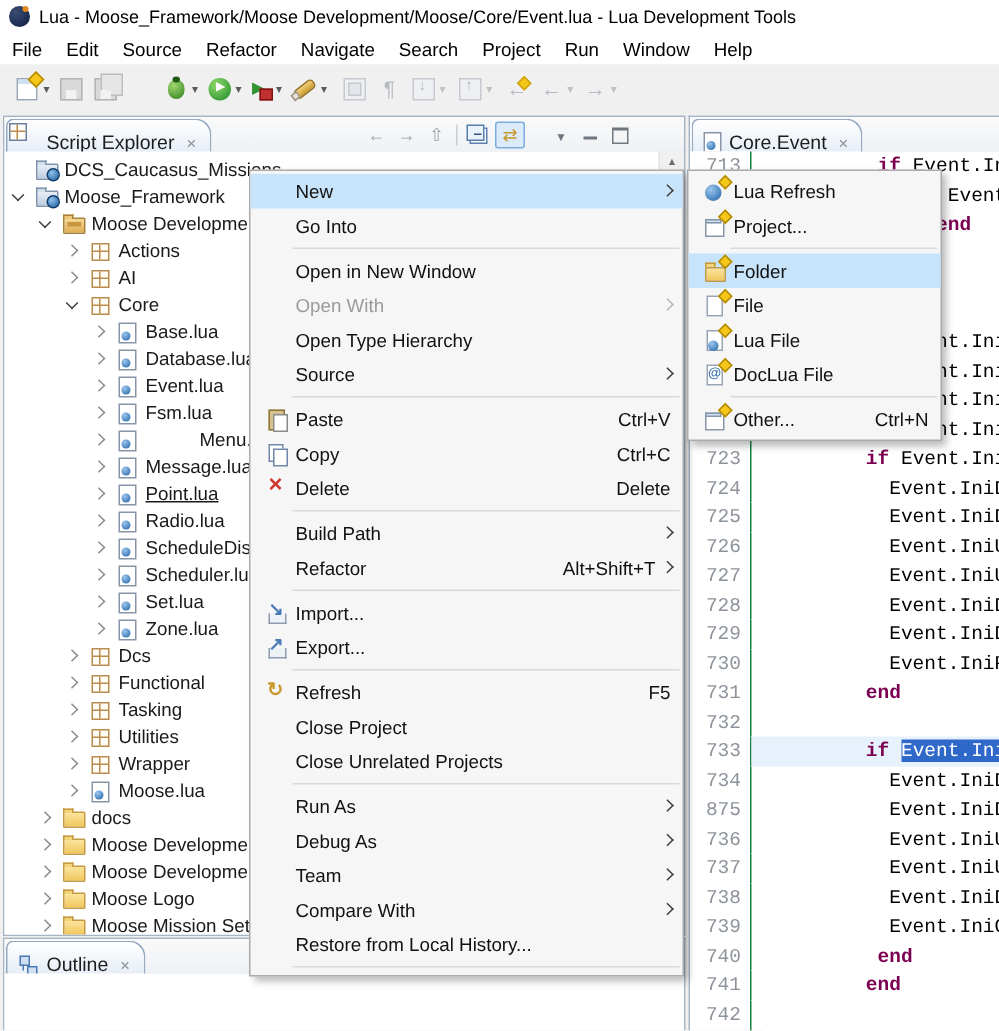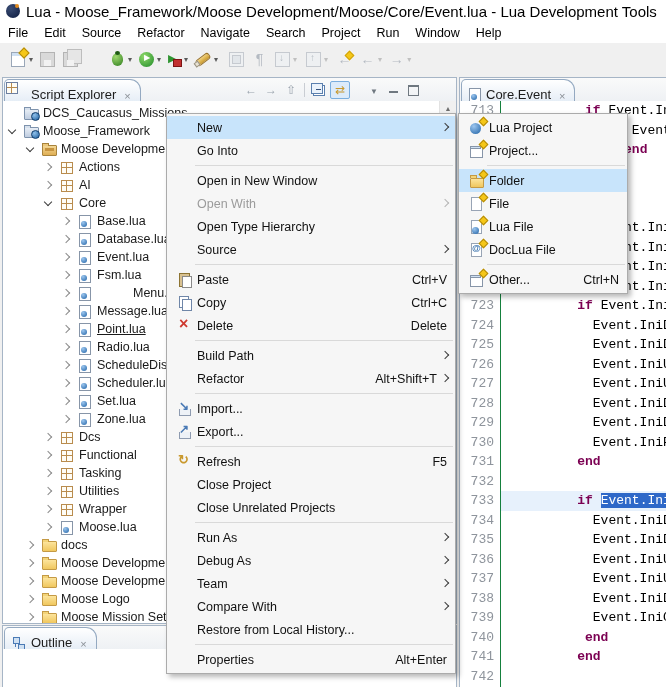--- a/index.html
+++ b/index.html
@@ -7,21 +7,21 @@
        font-family:"Liberation Sans",sans-serif;background:#f0f0f0;
        -webkit-font-smoothing:antialiased;}
   .app{position:absolute;inset:0;}
 
   
   .titlebar{position:absolute;left:0;top:0;width:666px;height:22px;background:#ffffff;
             display:flex;align-items:center;padding-left:6px;box-sizing:border-box;}
   .appicon{width:14px;height:14px;border-radius:50%;
            background:radial-gradient(circle at 34% 30%,#3a4c73,#0d1b3f);position:relative;margin-right:6px;flex:none;}
   .appicon::after{content:"";position:absolute;right:1px;top:0;width:4px;height:4px;border-radius:50%;background:#e08a1e;}
-  .title-text{font-size:15px;color:#000;white-space:nowrap;}
+  .title-text{font-size:12px;color:#000;white-space:nowrap;}
 
   
   .menubar{position:absolute;left:0;top:22px;width:666px;height:21px;background:#ffffff;
            display:flex;align-items:center;font-size:12.5px;color:#000;}
   .menubar .mitem{padding:2px 8px;cursor:default;}
 
   
   .toolbar{position:absolute;left:0;top:43px;width:666px;height:33px;background:#f0f0f0;
            display:flex;align-items:center;padding-left:6px;box-sizing:border-box;}
   .tbtn{height:24px;display:flex;align-items:center;padding:0 2px;margin:0 1px;}
@@ -509,21 +509,21 @@
         <div class="crow"><span class="ln">725</span><span class="ctext"><span>           Event.IniDCSUnitName = Event.IniDCSUnit:getName()</span></span></div>
         <div class="crow"><span class="ln">726</span><span class="ctext"><span>           Event.IniUnitName = Event.IniDCSUnitName</span></span></div>
         <div class="crow"><span class="ln">727</span><span class="ctext"><span>           Event.IniUnit = UNIT:FindByName( Event.IniDCSUnitName )</span></span></div>
         <div class="crow"><span class="ln">728</span><span class="ctext"><span>           Event.IniDCSGroup = Event.IniDCSUnit:getGroup()</span></span></div>
         <div class="crow"><span class="ln">729</span><span class="ctext"><span>           Event.IniDCSGroupName = Event.IniDCSGroup:getName()</span></span></div>
         <div class="crow"><span class="ln">730</span><span class="ctext"><span>           Event.IniPlayerName = Event.IniDCSUnit:getPlayerName()</span></span></div>
         <div class="crow"><span class="ln">731</span><span class="ctext"><span>         </span><span class="kw">end</span></span></div>
         <div class="crow"><span class="ln">732</span><span class="ctext"></span></div>
         <div class="crow cur"><span class="ln">733</span><span class="ctext"><span>         </span><span class="kw">if</span><span> </span><span class="sel">Event.IniObjectCategory == Object.Category.STATIC then</span></span></div>
         <div class="crow"><span class="ln">734</span><span class="ctext"><span>           Event.IniDCSUnit = Event.initiator</span></span></div>
-        <div class="crow"><span class="ln">735</span><span class="ctext"><span>           Event.IniDCSUnitName = Event.IniDCSUnit:getName()</span></span></div>
+        <div class="crow"><span class="ln">875</span><span class="ctext"><span>           Event.IniDCSUnitName = Event.IniDCSUnit:getName()</span></span></div>
         <div class="crow"><span class="ln">736</span><span class="ctext"><span>           Event.IniUnitName = Event.IniDCSUnitName</span></span></div>
         <div class="crow"><span class="ln">737</span><span class="ctext"><span>           Event.IniUnit = STATIC:FindByName( Event.IniDCSUnitName )</span></span></div>
         <div class="crow"><span class="ln">738</span><span class="ctext"><span>           Event.IniDCSGroupName = Event.IniDCSUnitName</span></span></div>
         <div class="crow"><span class="ln">739</span><span class="ctext"><span>           Event.IniObjectCategory = Object.Category.STATIC</span></span></div>
         <div class="crow"><span class="ln">740</span><span class="ctext"><span>          </span><span class="kw">end</span></span></div>
         <div class="crow"><span class="ln">741</span><span class="ctext"><span>         </span><span class="kw">end</span></span></div>
         <div class="crow"><span class="ln">742</span><span class="ctext"></span></div>
         <div class="crow"><span class="ln">743</span><span class="ctext"></span></div>
       </div>
   </div>
@@ -639,35 +639,30 @@
       <div class="mrow">
         <span class="micon"></span>
         <span class="mlabel">Compare With</span>
         <span class="arrow"></span>
       </div>
       <div class="mrow">
         <span class="micon"></span>
         <span class="mlabel">Restore from Local History...</span>
       </div>
       <div class="msep"></div>
-      <div class="mrow">
-        <span class="micon"></span>
-        <span class="mlabel">Properties</span>
-        <span class="mshort">Alt+Enter</span>
-      </div>
     </div>
 
   <div class="menu" id="newmenu" style="left:458px;top:113px;width:170px;">
       <div class="mrow">
         <span class="micon">
           <span class="mi ic-luaproj">
             <span class="nstar"></span>
           </span>
         </span>
-        <span class="mlabel">Lua Project</span>
+        <span class="mlabel">Lua Refresh</span>
       </div>
       <div class="mrow">
         <span class="micon">
           <span class="mi ic-project">
             <span class="nstar"></span>
           </span>
         </span>
         <span class="mlabel">Project...</span>
       </div>
       <div class="msep"></div>

